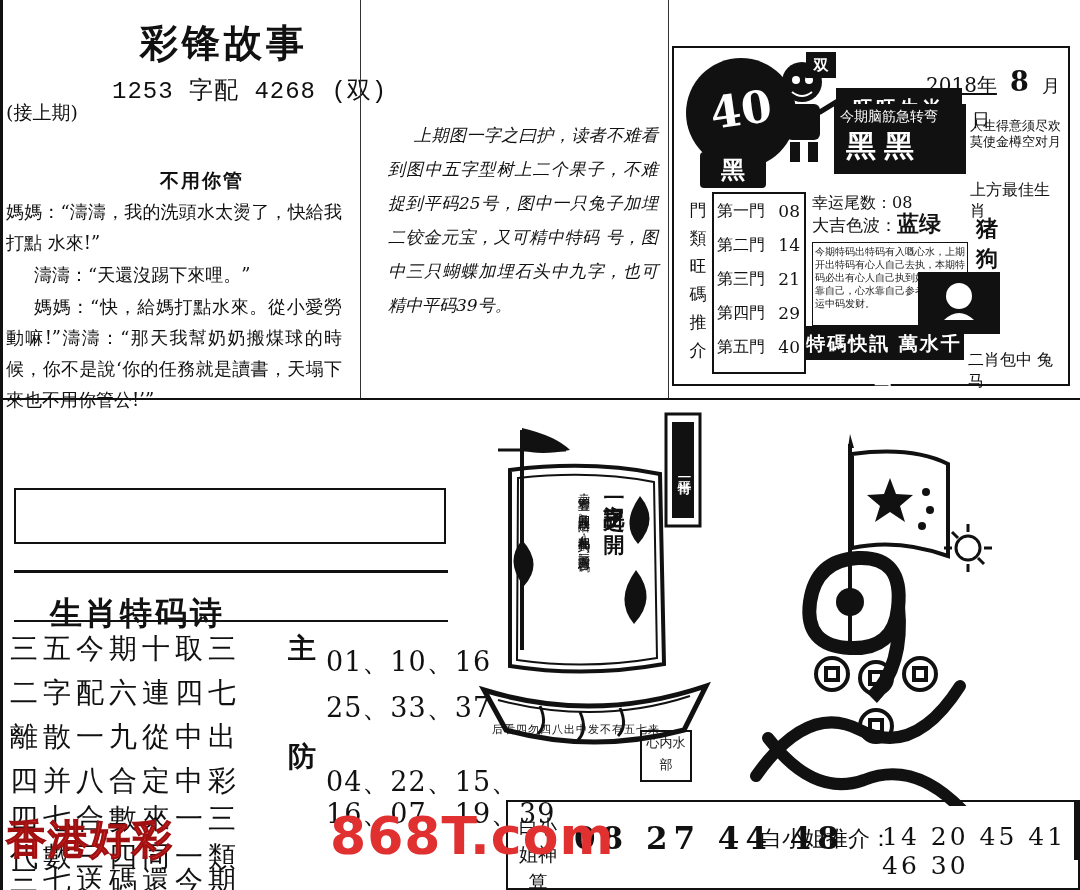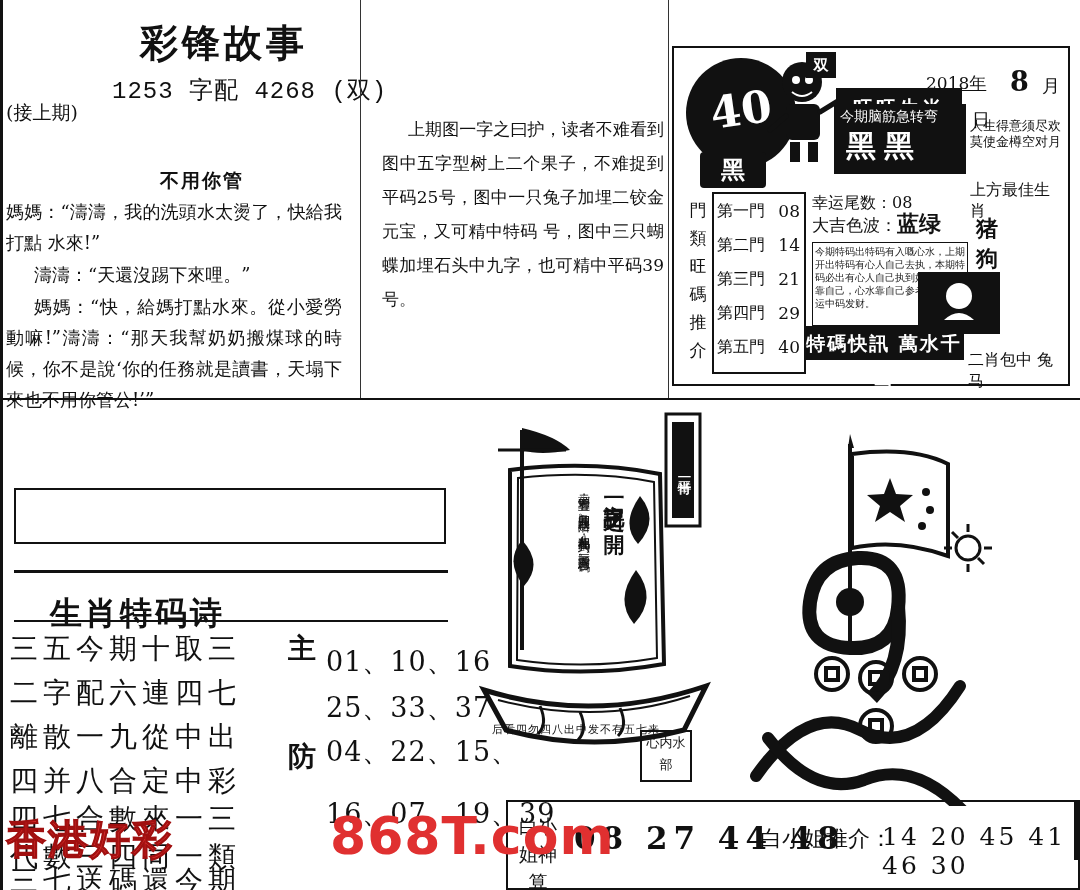--- a/index.html
+++ b/index.html
@@ -35,21 +35,21 @@
   }
   #story-body p{margin:0 0 1px 0;}
   .indent{text-indent:28px;}
 
   
   #commentary{
     left:382px;top:112px;width:282px;font-size:17px;line-height:34px;
     font-family:"DejaVu Serif","Liberation Serif",serif;
     text-align:justify;
   }
-  #commentary p{margin:0;text-indent:26px;}
+  #commentary p{margin:6px;text-indent:26px;font-style:italic;}
 
   
   .vline{background:#333;width:1px;}
 
   
   #card{
     left:672px;top:46px;width:398px;height:340px;
     border:2px solid #111;background:#fff;box-sizing:border-box;
   }
 
@@ -77,21 +77,21 @@
   }
   #badge-double{
     left:806px;top:52px;width:30px;height:26px;background:#111;color:#fff;
     text-align:center;line-height:26px;font-size:15px;font-weight:bold;
     font-family:"DejaVu Serif",serif;
   }
   #date-box{
     left:924px;top:60px;width:140px;height:60px;
     font-size:22px;font-family:"DejaVu Serif",serif;
   }
-  #date-year{position:absolute;left:2px;top:12px;font-size:17px;text-decoration:underline;}
+  #date-year{position:absolute;left:2px;top:12px;font-size:20px;text-decoration:underline;}
   #date-month{position:absolute;left:86px;top:6px;font-size:27px;font-weight:bold;}
   #date-monthlab{position:absolute;left:118px;top:14px;font-size:18px;}
   #date-day{position:absolute;left:16px;top:40px;font-size:27px;font-weight:bold;}
   #date-daylab{position:absolute;left:48px;top:48px;font-size:18px;}
 
   #title-pair{
     left:834px;top:104px;width:128px;height:66px;border:2px solid #111;
     background:#111;color:#fff;
   }
   #title-pair .t1{position:absolute;left:4px;top:2px;font-size:14px;}
@@ -336,21 +336,21 @@
 <div class="poem-line" style="top:762px;">四并八合定中彩</div>
 <div class="poem-line" style="top:800px;">四七合數來一三</div>
 <div class="poem-line" style="top:838px;">代數三四同一類</div>
 <div class="poem-line" style="top:862px;">三七送碼還今期</div>
 
 <div class="mark-main">主</div>
 <div class="mark-def">防</div>
 
 <div class="numline" style="top:644px;">01、10、16</div>
 <div class="numline" style="top:690px;">25、33、37</div>
-<div class="numline" style="top:734px;">04、22、15、</div>
+<div class="numline" style="top:764px;">04、22、15、</div>
 <div class="numline" style="top:796px;">16、07、19、39</div>
 
 <div class="abs" id="ship-panel">
   <svg width="250" height="410" viewBox="0 0 250 410">
 
     <line x1="52" y1="30" x2="52" y2="250" stroke="#111" stroke-width="4"></line>
     <path d="M52 28 q34 8 48 22 q-30 6 -48 0 z" fill="#111"></path>
     <line x1="28" y1="50" x2="96" y2="50" stroke="#111" stroke-width="3"></line>
 
     <path d="M40 70 q80 -10 150 4 l4 190 q-78 14 -154 2 z" fill="none" stroke="#111" stroke-width="4"></path>

